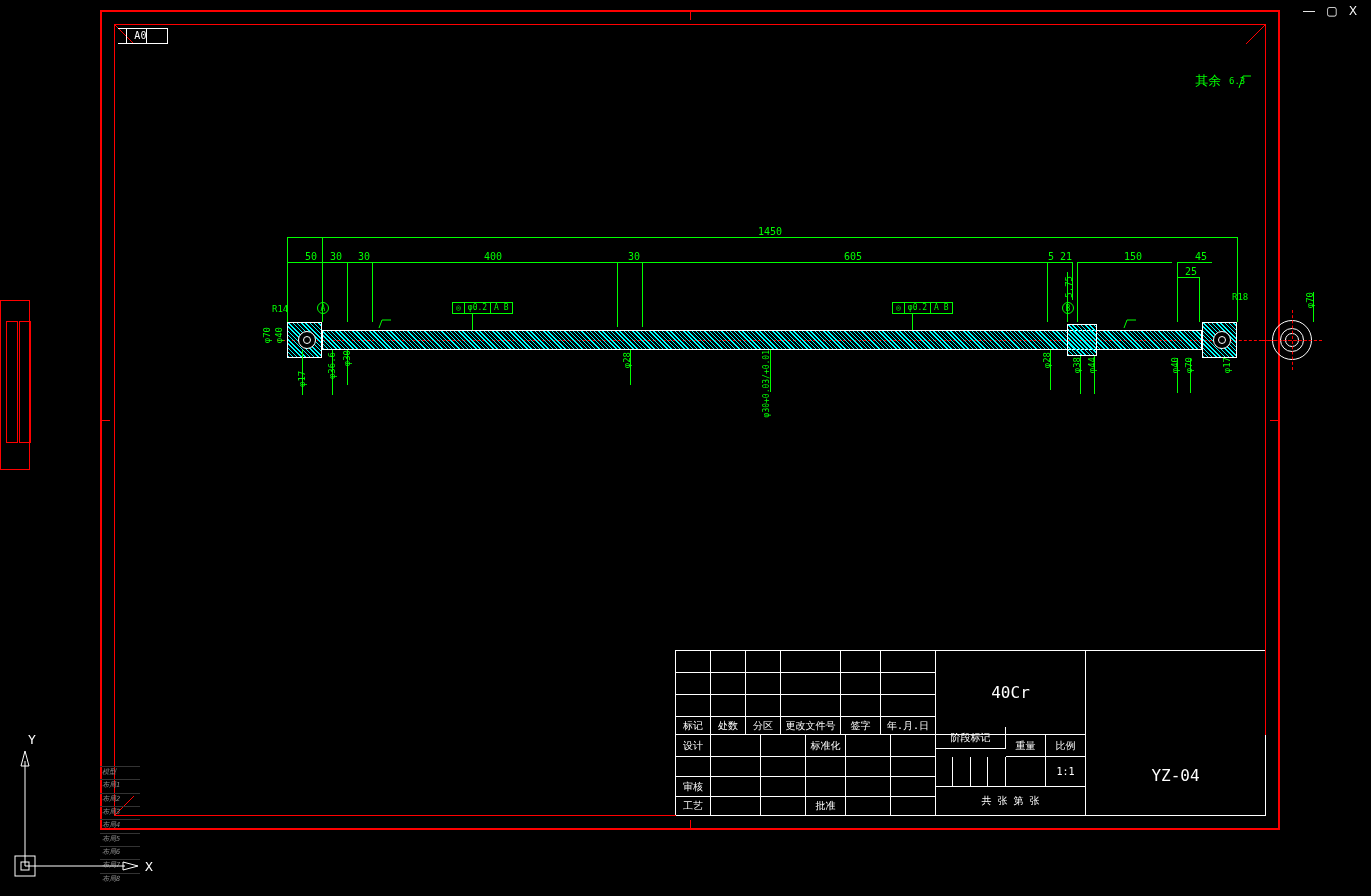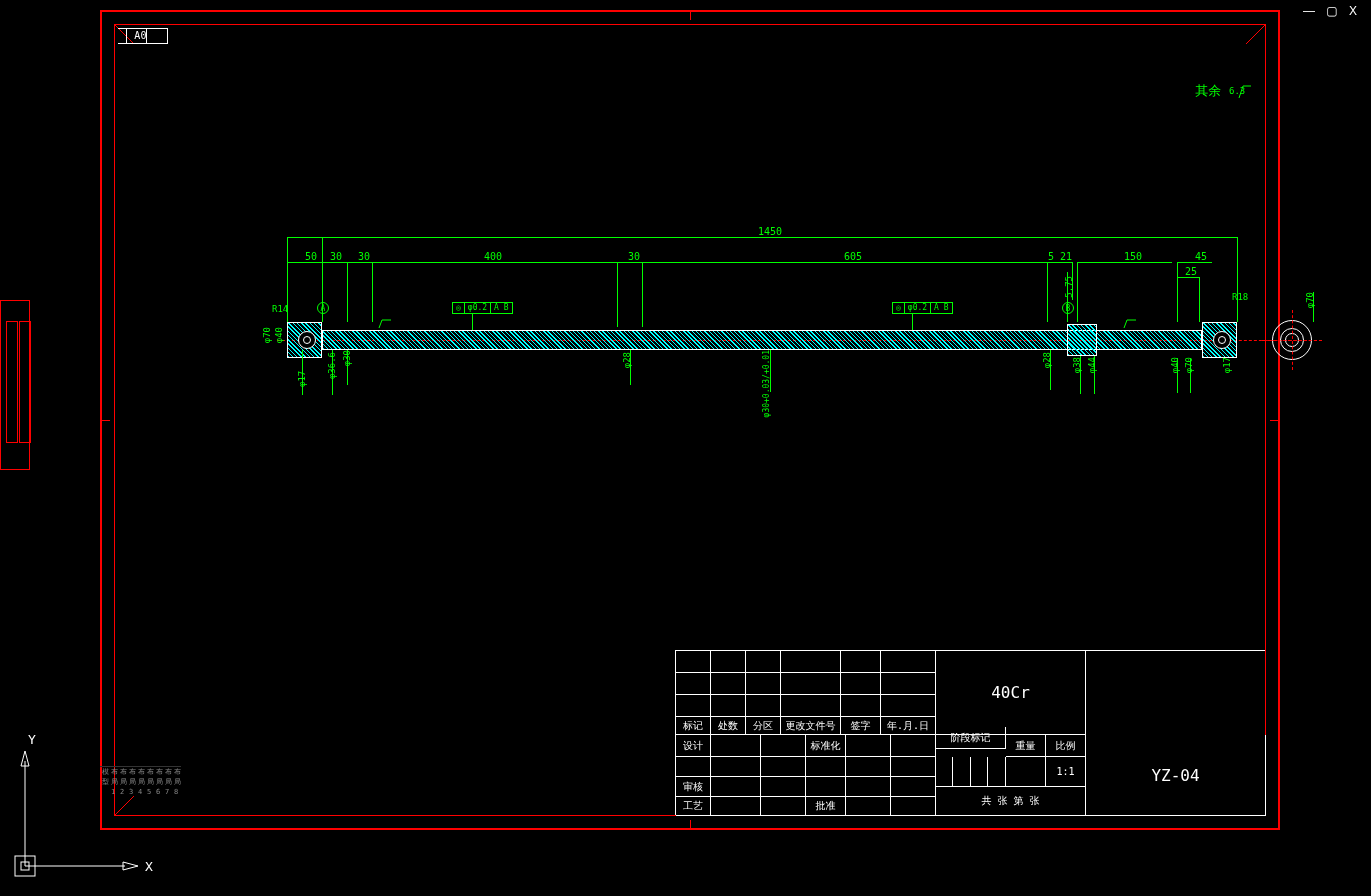--- a/index.html
+++ b/index.html
@@ -159,21 +159,20 @@
     position:absolute;
     color:#0f0;
     font-size:9px;
   }
   
   .surf-all {
     position:absolute;
     right:25px; top:60px;
     color:#0f0;
     font-size:13px;
-    margin-top:10px;
   }
   
   .tech-req {
     position:absolute;
     left:1030px; top:560px;
     color:#0f0;
     font-size:11px;
     line-height:16px;
   }
   
@@ -194,20 +193,22 @@
     align-items:center;
     justify-content:center;
     text-align:center;
   }
   
   .tab-strip {
     position:absolute;
     left:100px; bottom:10px;
     width:40px; height:120px;
     display:flex;
+    flex-direction:column;
+    font-style:italic;
   }
   .tab-strip > div {
     flex:1;
     border-top:1px solid #333;
     color:#888;
     font-size:7px;
     padding-left:2px;
     line-height:10px;
   }
 </style>

